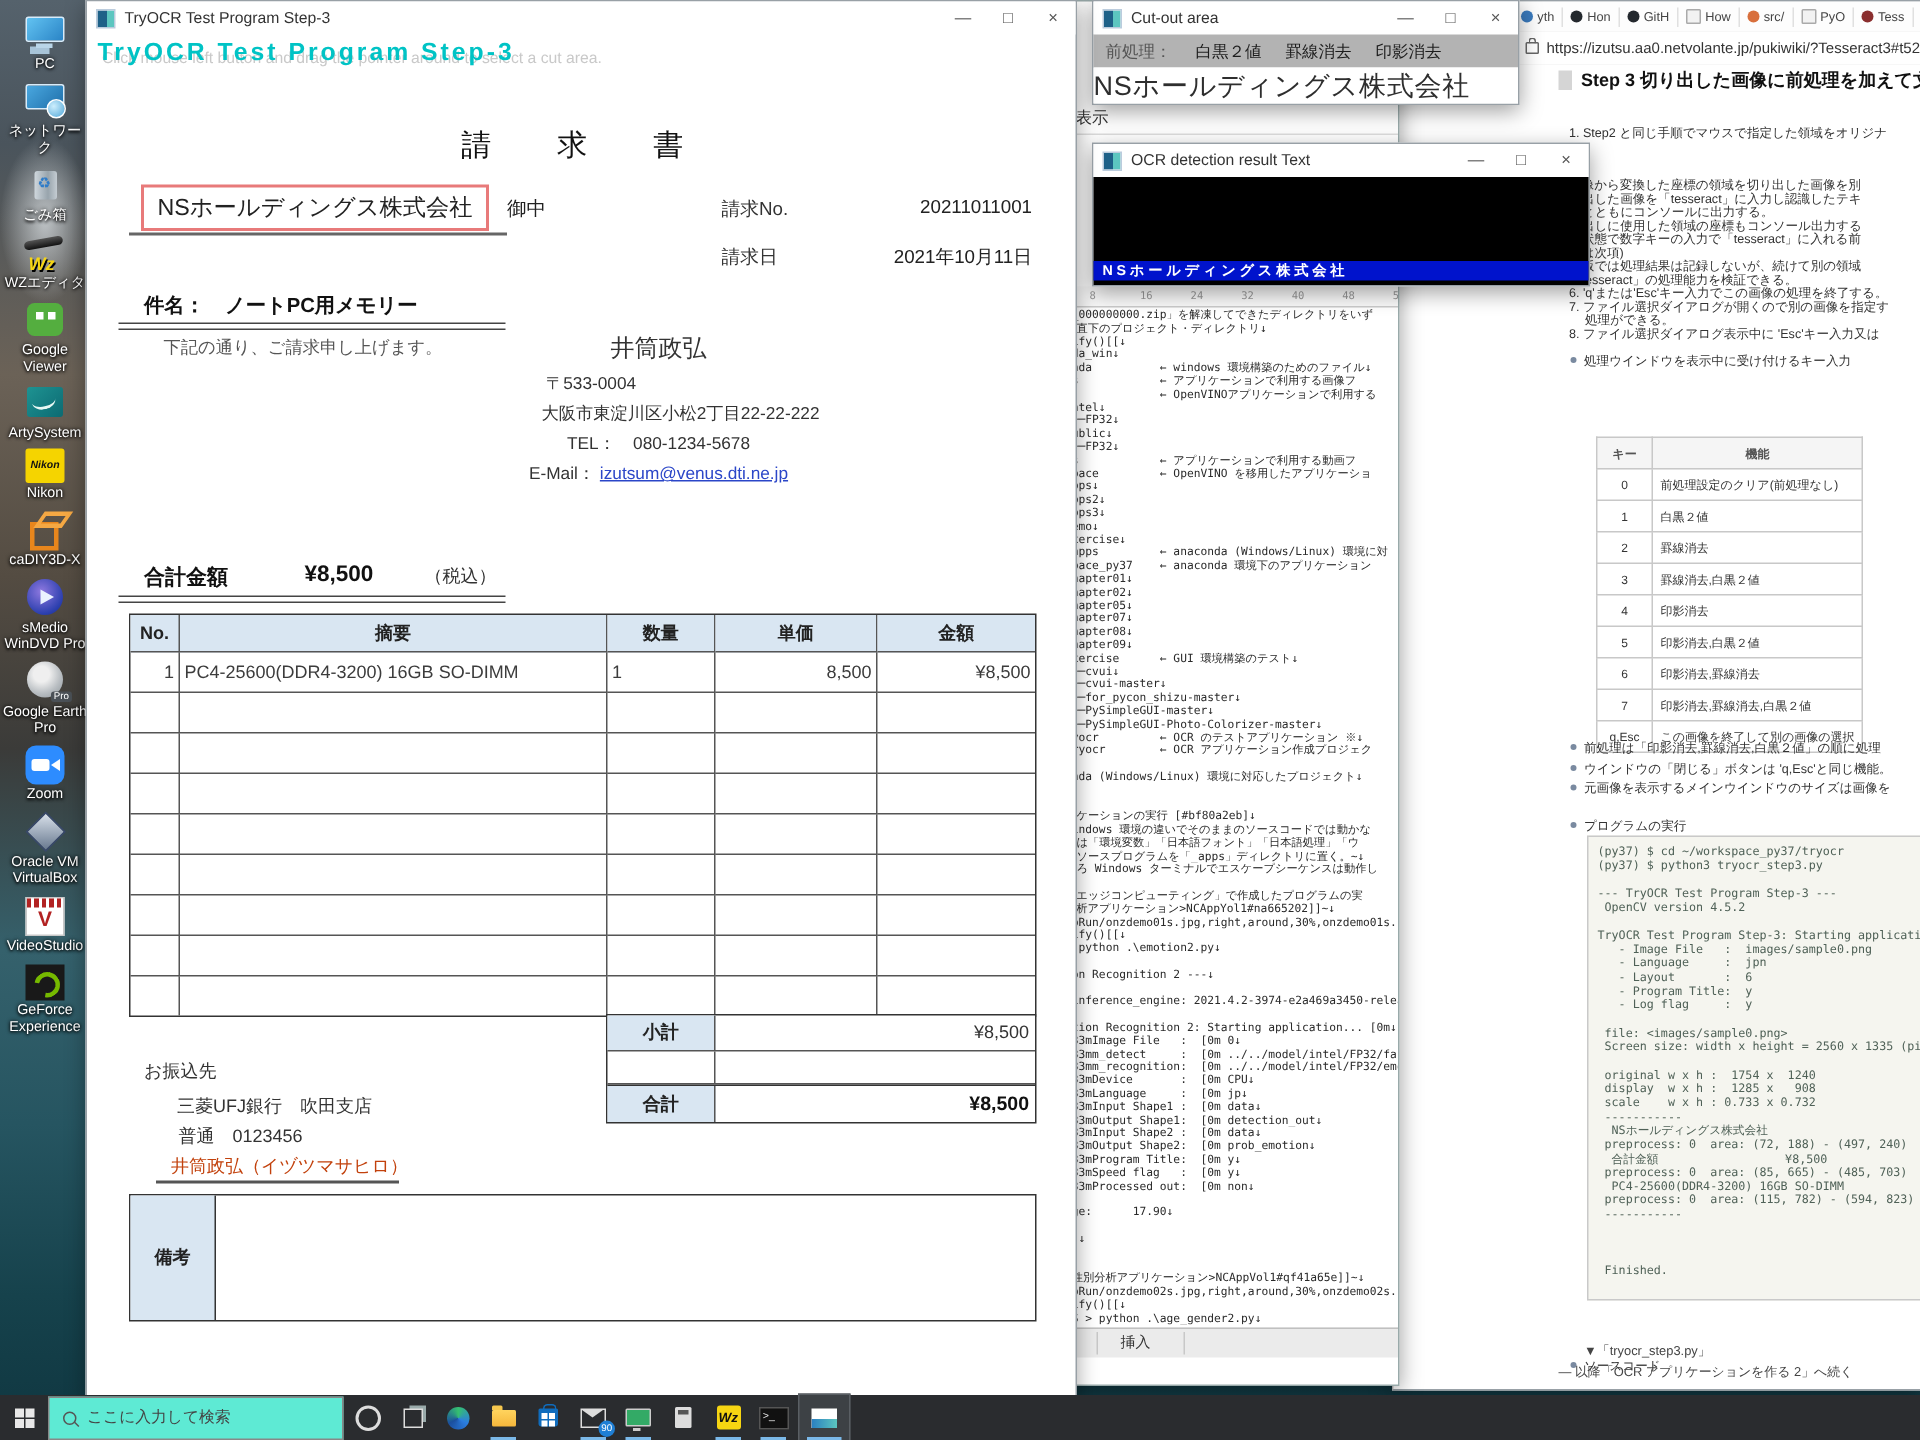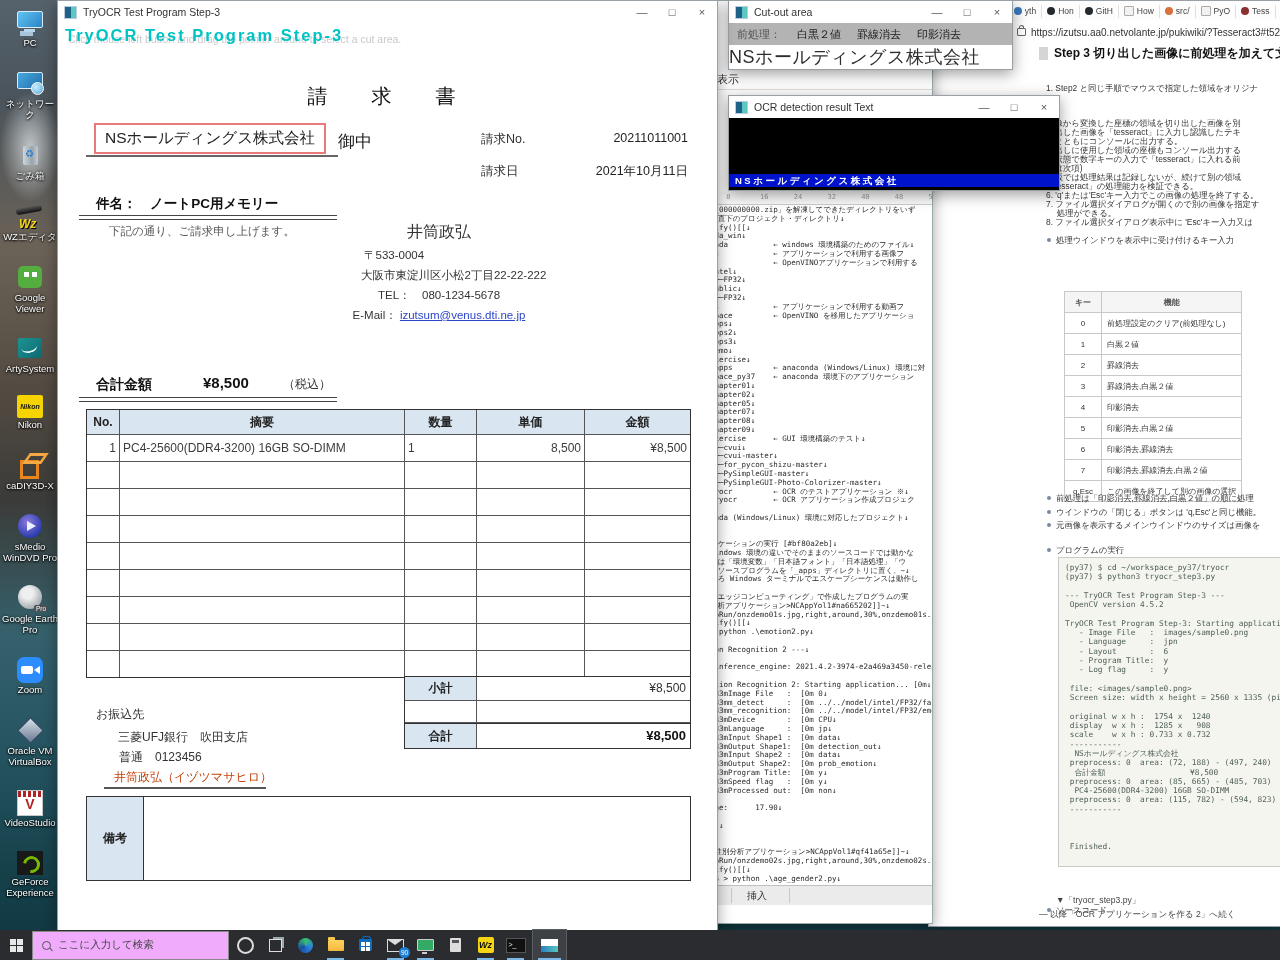--- a/index.html
+++ b/index.html
@@ -6,21 +6,21 @@
     font-family:"Liberation Sans",sans-serif;}
   .abs{position:absolute;}
   
   #wallpaper{left:0;top:0;width:1280px;height:960px;z-index:0;
     background:linear-gradient(180deg,#55626c 0%,#4a545c 10%,#6b6257 26%,#544c42 40%,
       #3b3b39 52%,#35616c 66%,#265561 78%,#16424c 90%,#0f3640 100%);}
   #snowpatch{left:0;top:92px;width:60px;height:110px;z-index:0;
     background:radial-gradient(closest-side,#d9dee1,rgba(217,222,225,0));opacity:.8;}
   
   #dicons{left:1px;top:8px;width:58px;display:flex;flex-direction:column;
-    align-items:flex-end;gap:20px;z-index:1;}
+    align-items:flex-end;gap:4px;z-index:1;}
   .dicon{width:58px;text-align:center;cursor:pointer;}
   .dlabel{font-size:9.5px;line-height:1.15;color:#fff;text-shadow:0 1px 2px #000,0 0 3px #000;margin-top:2px;}
   .ic{position:relative;width:28px;height:28px;margin:0 auto;}
   .ic .glyph{position:absolute;z-index:2;}
   .ic-pc::before,.ic-net::before{content:"";position:absolute;left:1px;top:3px;width:24px;height:15px;
     border-radius:2px;border:1px solid #d8ecfa;background:linear-gradient(135deg,#62c3f2,#2a84c6);}
   .ic-pc::after{content:"";position:absolute;left:8px;bottom:4px;width:11px;height:3px;background:#b9d5e8;
     box-shadow:-3px 3px 0 1px #a8c4d8;}
   .ic-net::before{background:linear-gradient(135deg,#4aa8e0,#1f6faa);}
   .ic-net::after{content:"";position:absolute;right:0;bottom:2px;width:11px;height:11px;border-radius:50%;
@@ -78,21 +78,21 @@
   .ttitle{font-size:10.5px;color:#333;white-space:nowrap;}
   .tbtns{margin-left:auto;display:flex;height:100%;}
   .tbtn{width:30px;text-align:center;color:#555;font-size:11px;line-height:22px;}
   
   #invwin{left:57px;top:0;width:659px;height:931px;z-index:6;}
   #invbody{position:absolute;left:0;top:22px;right:0;bottom:0;overflow:hidden;font-family:"Liberation Sans",sans-serif;}
   .hint{left:10px;top:10px;font-size:10.5px;color:#c9c9c9;white-space:nowrap;}
   .apptitle{left:7px;top:3px;font-size:16.5px;font-weight:bold;letter-spacing:2px;color:#00c3c5;white-space:nowrap;}
   .doctitle{left:0;top:60px;width:100%;text-align:center;font-size:20px;letter-spacing:12px;color:#111;}
   .clientbox{left:36px;top:100px;border:2px solid #e87a7a;padding:3px 9px;font-size:15.5px;color:#222;white-space:nowrap;}
-  .gochu{left:280px;top:107px;font-size:17px;color:#222;}
+  .gochu{left:280px;top:107px;font-size:13px;color:#222;}
   .cunder{left:28px;top:132px;width:252px;height:2px;background:#666;}
   .lab{font-size:12.5px;color:#333;}
   .rval{font-size:12.5px;color:#222;text-align:right;}
   .subject{left:38px;top:172px;font-size:13.5px;font-weight:bold;color:#111;white-space:nowrap;}
   .dline{height:3px;border-top:1.5px solid #444;border-bottom:1.5px solid #444;}
   .greet{left:51px;top:201px;font-size:11.5px;color:#555;white-space:nowrap;}
   .iss{color:#333;white-space:nowrap;}
   .email a,.email span.lnk{color:#2b46c8;text-decoration:underline;}
   
   #maintable{left:28px;top:386px;width:603px;border:1.5px solid #333;background:#fff;
@@ -178,21 +178,21 @@
   #ocrblack{position:absolute;left:0;top:22px;right:0;bottom:0;background:#000;}
   #ocrbar{position:absolute;left:0;bottom:3px;right:0;height:13px;background:#0013cc;
     color:#fff;font-size:9.5px;font-weight:bold;letter-spacing:2.5px;line-height:13px;padding-left:6px;
     white-space:nowrap;}
   
   #taskbar{left:0;top:930px;width:1280px;height:30px;background:#2a2c2f;z-index:10;
     display:flex;align-items:center;}
   #startbtn{width:32px;height:30px;display:flex;align-items:center;justify-content:center;}
   .winlogo{display:grid;grid-template-columns:6px 6px;grid-template-rows:6px 6px;gap:1px;}
   .winlogo i{background:#e8e8e8;}
-  #searchbox{width:186px;height:27px;background:#f0abfc;border:1px solid #888;display:flex;
+  #searchbox{width:186px;height:27px;background:#5eead4;border:1px solid #888;display:flex;
     align-items:center;gap:7px;padding-left:9px;}
   .mag{width:7px;height:7px;border:1.4px solid #555;border-radius:50%;position:relative;flex:none;}
   .mag::after{content:"";position:absolute;left:6px;top:7px;width:4px;height:1.4px;background:#555;
     transform:rotate(45deg);}
   #searchtext{font-size:10.5px;color:#444;white-space:nowrap;}
   .tbicon{width:27px;height:30px;display:flex;align-items:center;justify-content:center;position:relative;
     margin-left:3px;flex:none;}
   .tb-ind{position:absolute;bottom:0;left:5px;right:5px;height:2px;background:#7ab8e8;}
   .cortana{width:13px;height:13px;border:2px solid #ddd;border-radius:50%;}
   .taskview{width:11px;height:11px;border:1.5px solid #ddd;box-shadow:3px -3px 0 -1px #9aa;}

